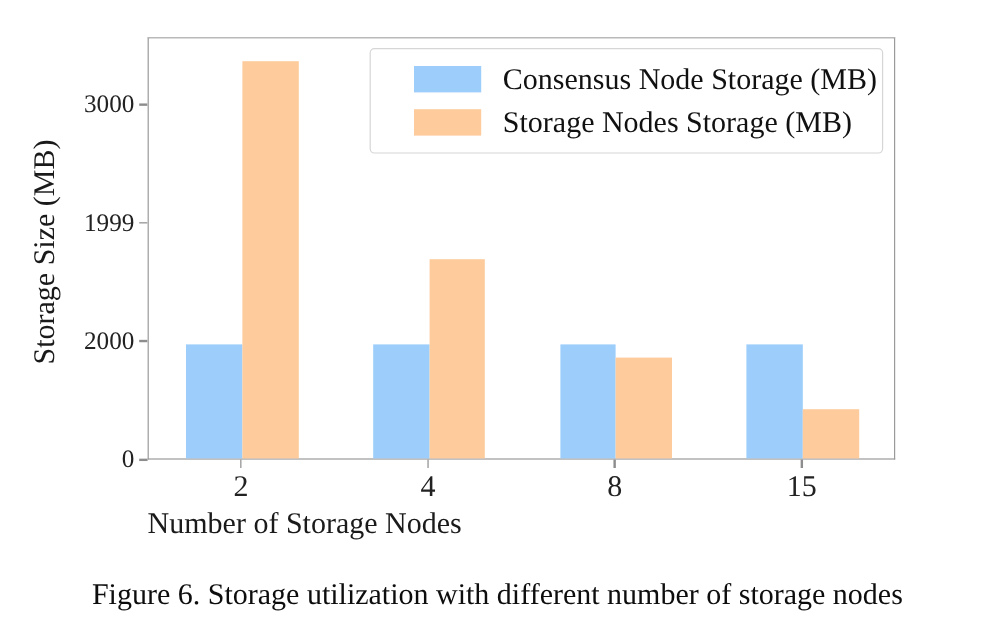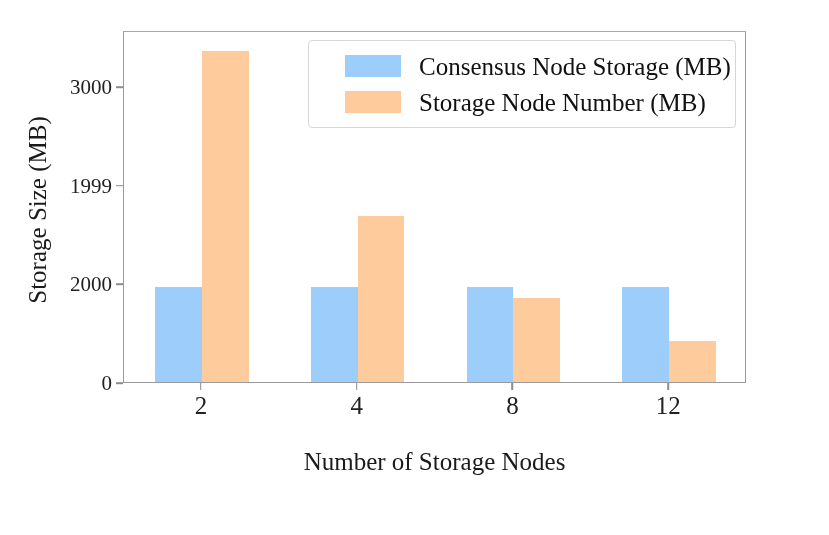--- a/index.html
+++ b/index.html
@@ -44,22 +44,22 @@
   .x-tick{position:absolute;top:0;transform:translateX(-50%);text-align:center;}
   .x-tick .tmark{
     position:absolute;left:50%;top:0;transform:translateX(-50%);
     width:1.6px;height:7px;background:#8d8d8d;
   }
   .x-tick .tlabel{
     position:absolute;left:50%;top:9px;transform:translateX(-50%);
     font-size:25px;color:#222;white-space:nowrap;
   }
   .x-axis-label{
-    position:absolute;left:123px;top:448px;width:623px;
-    text-align:center;font-size:25px;color:#1a1a1a;white-space:nowrap;
+    position:absolute;left:123px;top:423px;width:623px;
+    font-size:25px;color:#1a1a1a;white-space:nowrap;
   }
 
   
   .legend{
     position:absolute;left:308px;top:40px;width:428px;
     box-sizing:border-box;
     background:#ffffff;border:1px solid #d6d6d6;border-radius:4px;
     padding:7px 12px 7px 12px;
   }
   .legend-row{display:flex;align-items:center;height:36px;padding-left:24px;}
@@ -121,29 +121,30 @@
       <div class="x-tick" style="left: 356.625px;">
         <span class="tmark"></span>
         <span class="tlabel">4</span>
       </div>
       <div class="x-tick" style="left: 512.375px;">
         <span class="tmark"></span>
         <span class="tlabel">8</span>
       </div>
       <div class="x-tick" style="left: 668.125px;">
         <span class="tmark"></span>
-        <span class="tlabel">12</span>
+        <span class="tlabel">15</span>
       </div>
     </div>
   <div class="x-axis-label">Number of Storage Nodes</div>
 
   <div class="legend">
       <div class="legend-row">
         <span class="legend-swatch consensus" style="background: rgb(156, 205, 251);"></span>
         <span class="legend-text">Consensus Node Storage (MB)</span>
       </div>
       <div class="legend-row">
         <span class="legend-swatch storage" style="background: rgb(253, 203, 156);"></span>
-        <span class="legend-text">Storage Node Number (MB)</span>
+        <span class="legend-text">Storage Nodes Storage (MB)</span>
       </div>
     </div>
 
+  <div class="caption">Figure 6.  Storage utilization with different number of storage nodes</div>
 </div>
 
 </body></html>

